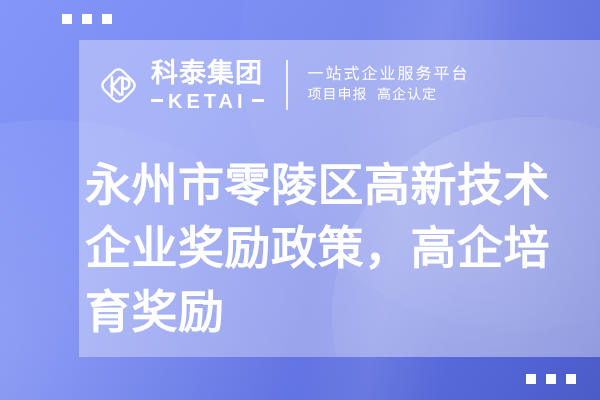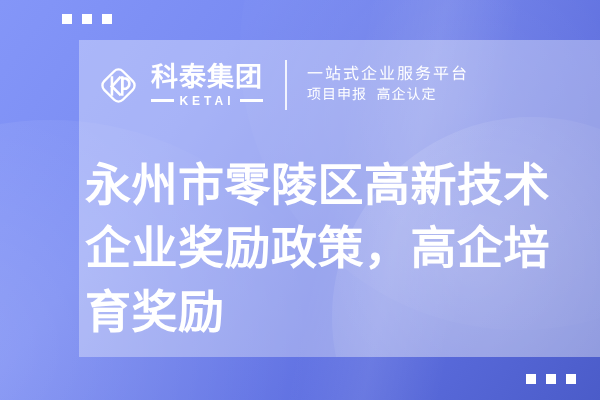--- a/index.html
+++ b/index.html
@@ -132,21 +132,21 @@
     margin-top: 3px;
   }
   .logo-en-dash {
     flex: 1 1 auto;
     height: 3px;
     background: #ffffff;
     min-width: 12px;
   }
   .logo-en {
     color: #ffffff;
-    font-size: 12px;
+    font-size: 20px;
     font-weight: bold;
     letter-spacing: 4px;
     line-height: 1;
     white-space: nowrap;
   }
 
   .divider {
     width: 2px;
     height: 50px;
     background: rgba(255,255,255,0.85);

